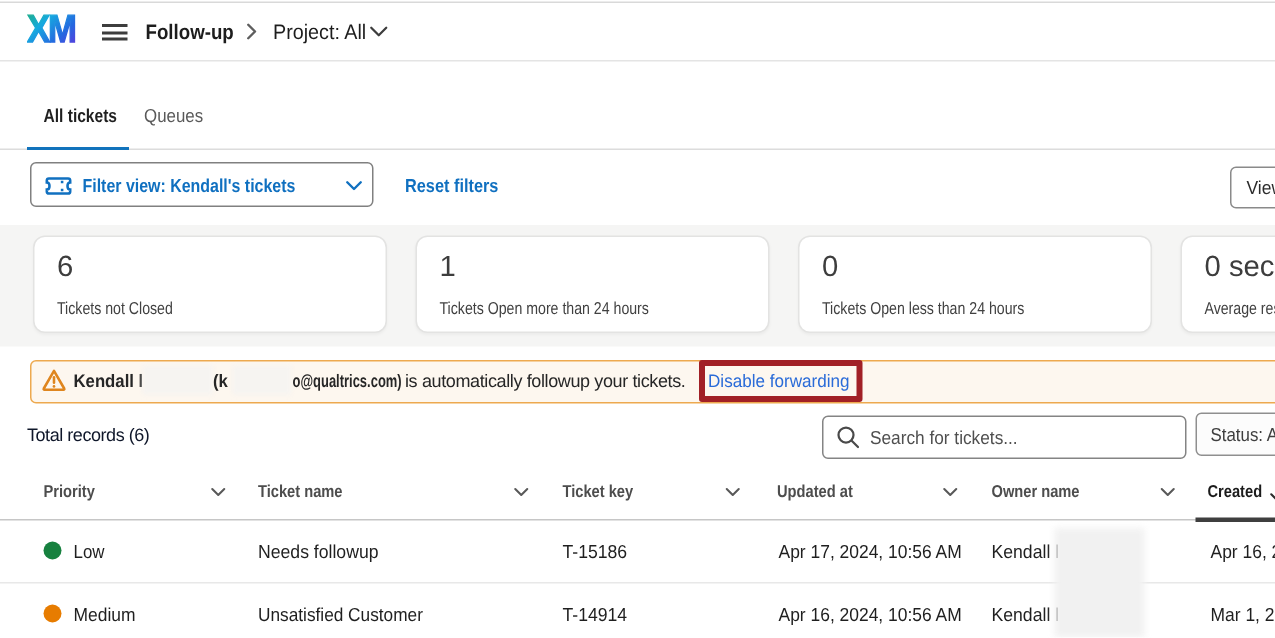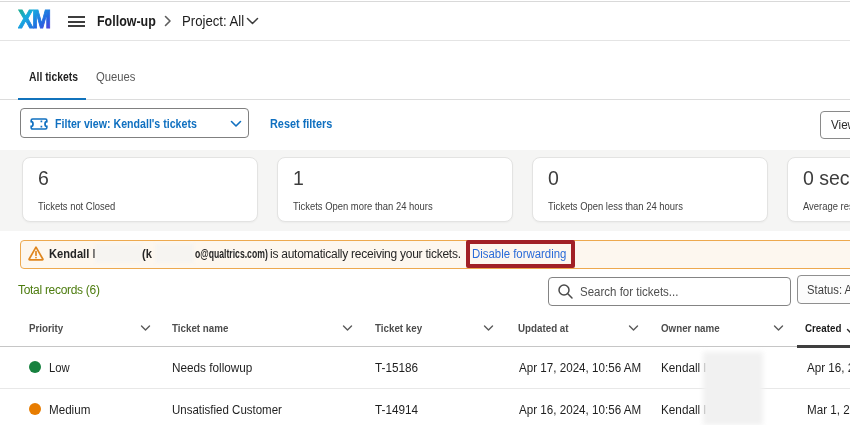--- a/index.html
+++ b/index.html
@@ -84,26 +84,26 @@
   <svg class="abs" style="left:28px;top:246px;" width="16" height="15" viewBox="0 0 16 15">
     <path d="M8 1.2 L14.8 13 Q15.2 13.8 14.3 13.8 L1.7 13.8 Q0.8 13.8 1.2 13 Z" fill="none" stroke="#df861f" stroke-width="1.7" stroke-linejoin="round"></path>
     <path d="M8 5.5 L8 9.2" stroke="#df861f" stroke-width="1.7" stroke-linecap="round"></path>
     <circle cx="8" cy="11.6" r="0.9" fill="#df861f"></circle>
   </svg>
   <div class="abs" style="left:49px;top:247px;font-size:12px;font-weight:700;color:#262626;transform:scaleX(0.93);">Kendall l</div>
   <div class="abs" style="left:95px;top:244px;width:47px;height:19px;background:#f6f4f1;filter:blur(1.5px);"></div>
   <div class="abs" style="left:142px;top:247px;font-size:12px;font-weight:700;color:#262626;transform:scaleX(0.93);">(k</div>
   <div class="abs" style="left:155px;top:244px;width:39px;height:19px;background:#f6f4f1;filter:blur(1.5px);"></div>
   <div class="abs" style="left:195px;top:247px;font-size:12px;font-weight:700;color:#262626;transform:scaleX(0.72);">o@qualtrics.com)</div>
-  <div class="abs" style="left:270px;top:247px;font-size:12px;color:#262626;letter-spacing:-0.25px;">is automatically receiving your tickets.</div>
+  <div class="abs" style="left:270px;top:247px;font-size:12px;color:#262626;letter-spacing:-0.25px;">is automatically followup your tickets.</div>
   <div class="abs" style="left:472px;top:247px;font-size:12px;color:#2a6bd8;transform:scaleX(0.95);">Disable forwarding</div>
 
   <div class="abs" style="left:466px;top:240px;width:109px;height:28px;border:4px solid #a12026;border-radius:2px;"></div>
 
-  <div class="abs" style="left:18px;top:283px;font-size:12px;color:#4d7c0f;letter-spacing:-0.3px;">Total records (6)</div>
+  <div class="abs" style="left:18px;top:283px;font-size:12px;color:#0f172a;letter-spacing:-0.3px;">Total records (6)</div>
 
   <div class="abs" style="left:548px;top:277px;width:243px;height:29px;border:1px solid #848484;border-radius:4px;background:#fff;"></div>
   <svg class="abs" style="left:557px;top:283px;" width="17" height="17" viewBox="0 0 17 17">
     <circle cx="7" cy="7" r="5" fill="none" stroke="#4a4a4a" stroke-width="1.5"></circle>
     <path d="M10.8 10.8 L15 15" stroke="#4a4a4a" stroke-width="1.5" stroke-linecap="round"></path>
   </svg>
   <div class="abs" style="left:580px;top:285px;font-size:12.5px;color:#4f4f4f;transform:scaleX(0.92);">Search for tickets...</div>
 
   <div class="abs" style="left:797px;top:275px;width:110px;height:29px;border:1px solid #8f8f8f;border-radius:4px;background:#fcfcfc;"></div>
   <div class="abs" style="left:807px;top:283px;font-size:12.5px;color:#3f3f3f;transform:scaleX(0.9);">Status: All</div>

